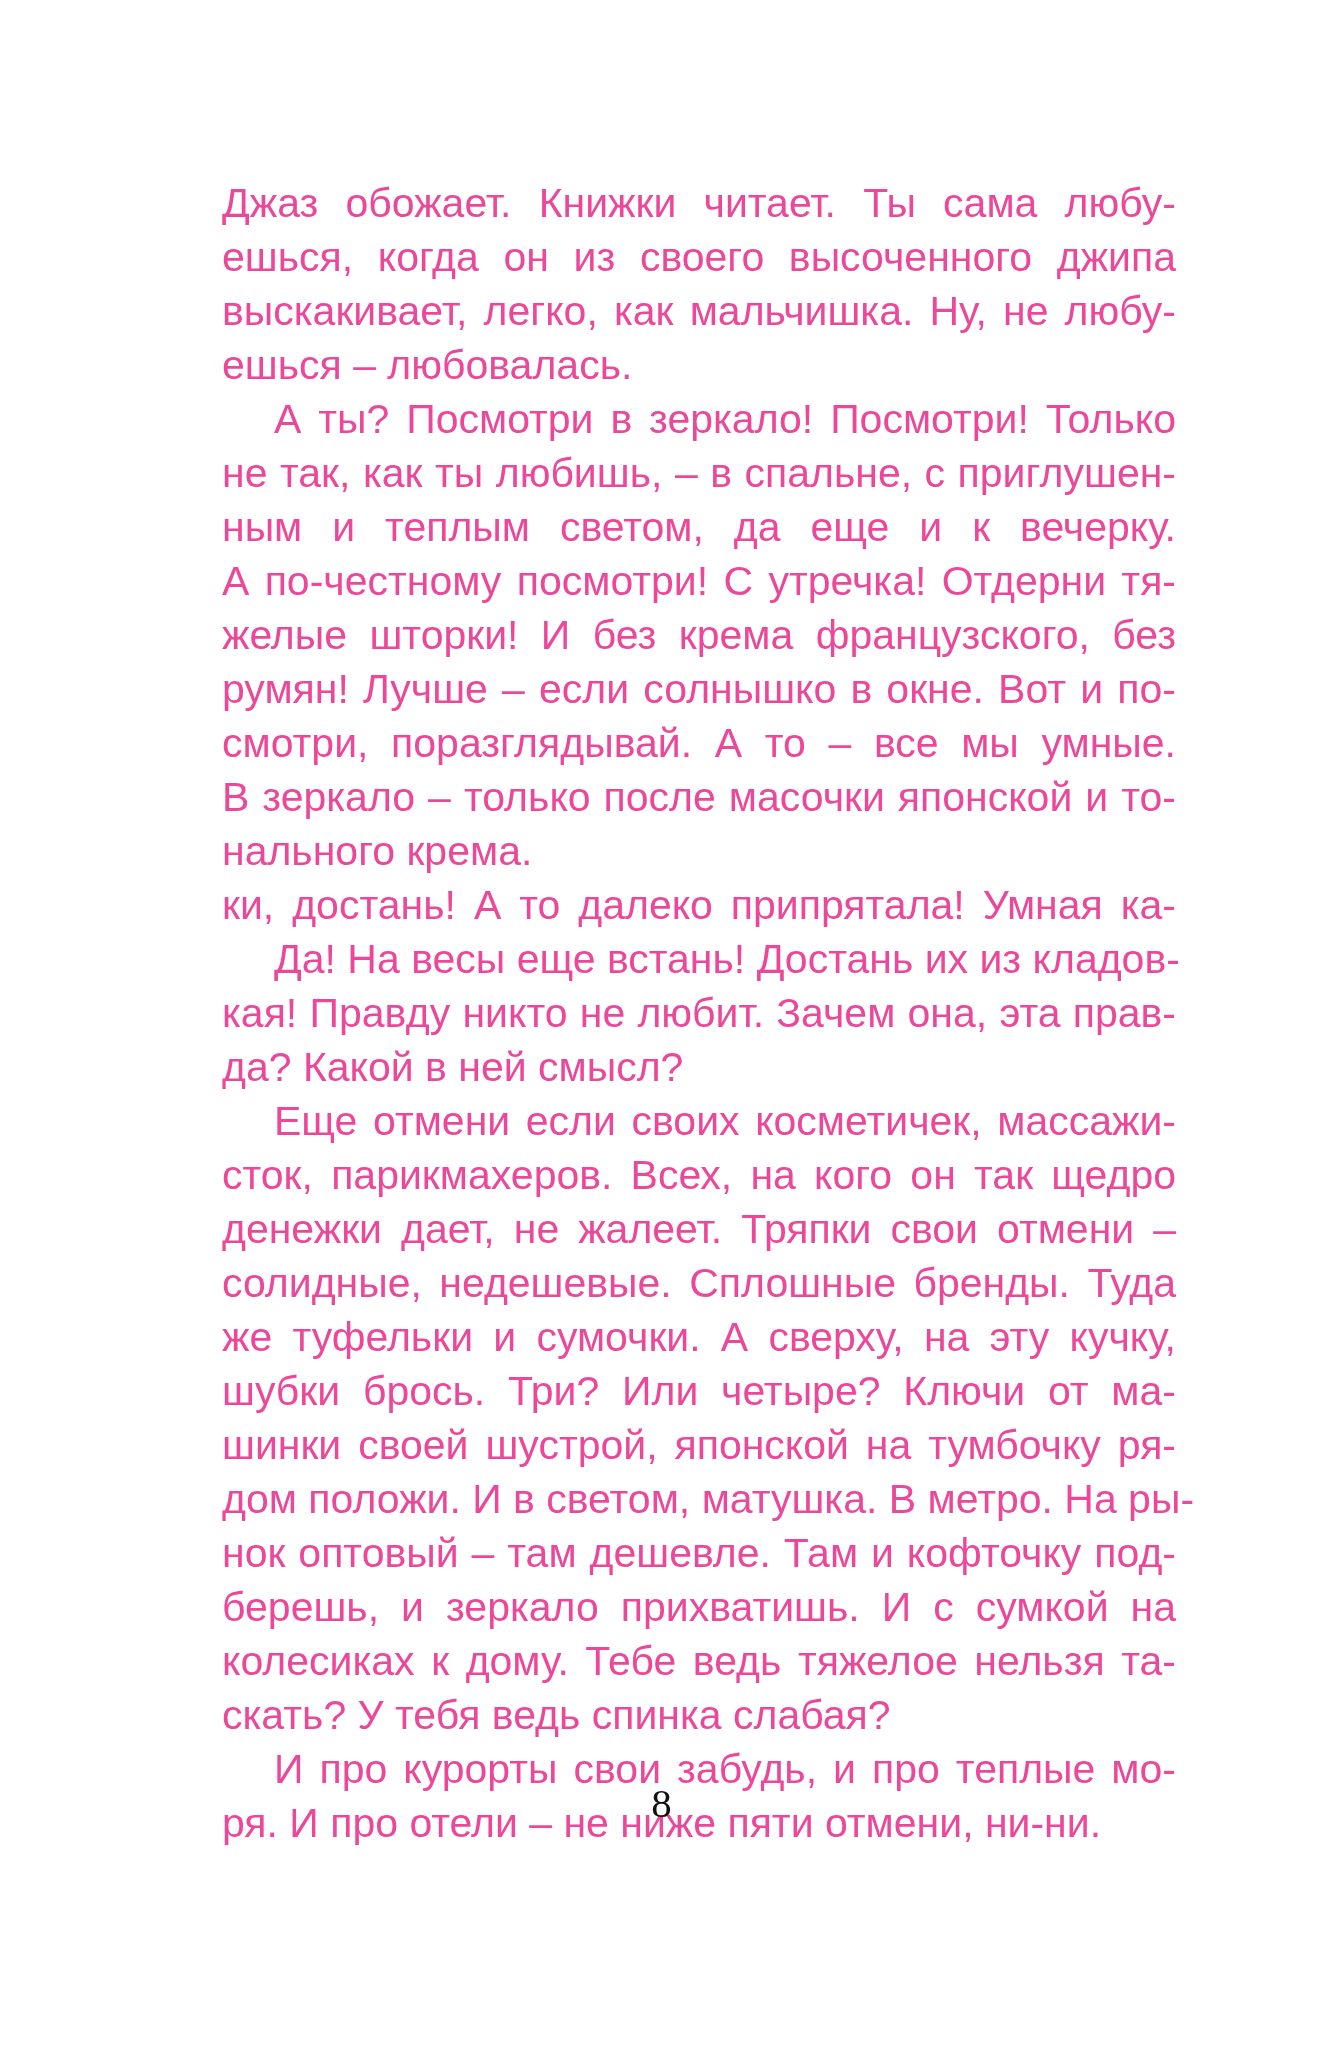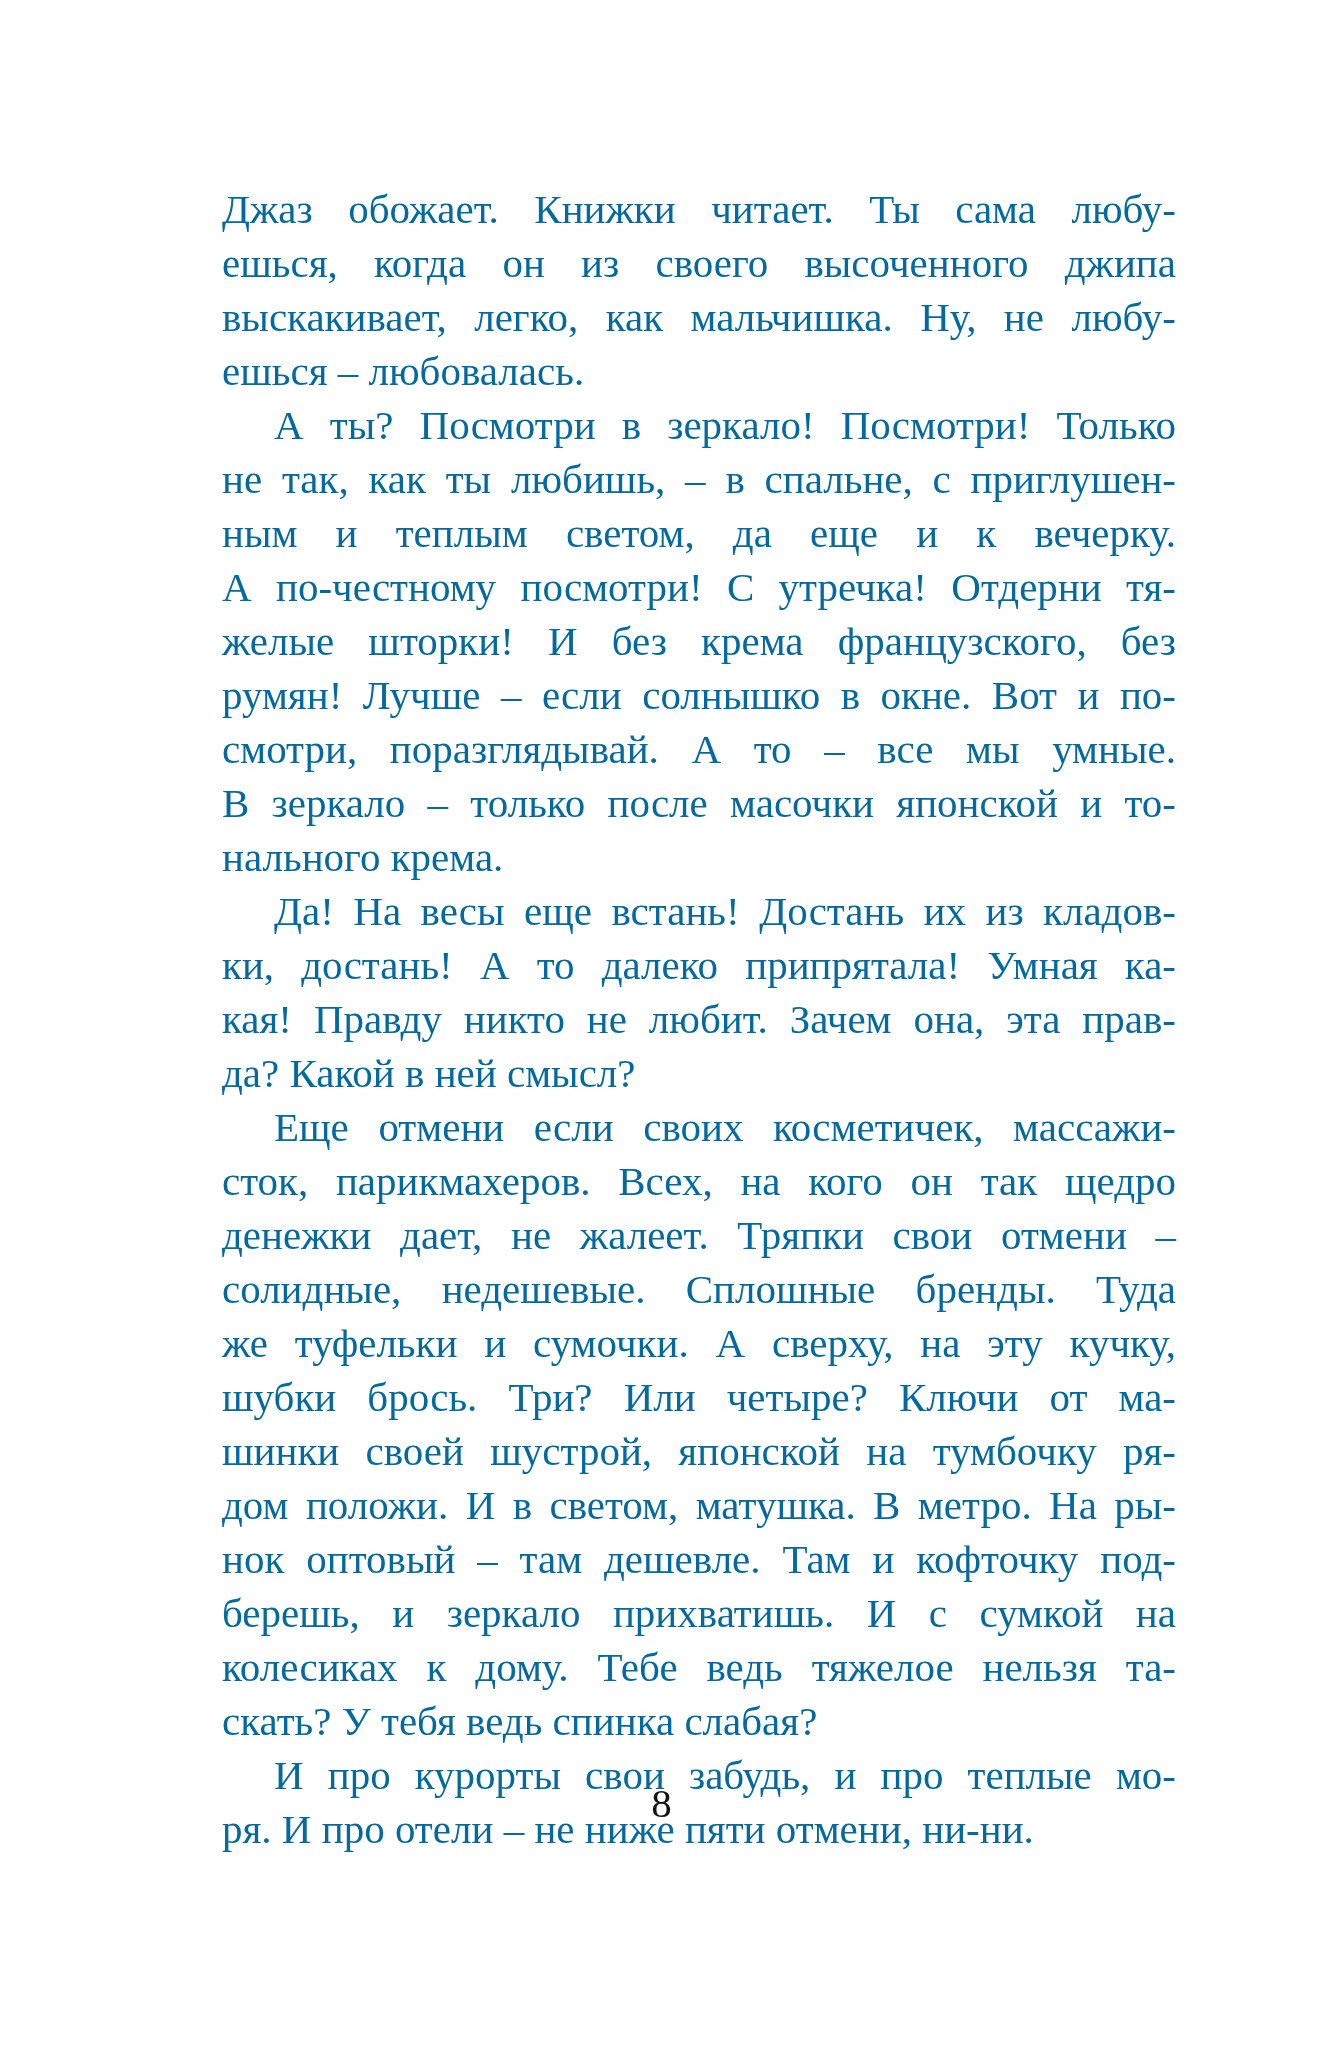--- a/index.html
+++ b/index.html
@@ -1,20 +1,20 @@
 <!DOCTYPE html>
 <html><head>
   <meta charset="utf-8">
   <style>
     html, body { margin: 0; padding: 0; background: #ffffff; }
     body { width: 1323px; height: 2067px; position: relative; overflow: hidden; }
     .page {
-      position: absolute; left: 222px; top: 182px; width: 954px;
-      font-family: Liberation Serif, serif;
-      font-size: 41px; line-height: 54px; color: #0369a1;
+      position: absolute; left: 222px; top: 176px; width: 954px;
+      font-family: Liberation Sans, sans-serif;
+      font-size: 41px; line-height: 54px; color: #ec4899;
     }
     .line {
       display: block; height: 54px; white-space: nowrap;
       text-align: justify; text-align-last: justify;
       transform-origin: left center;
     }
     .line.last { text-align-last: left; }
     .line.indent { padding-left: 52px; }
     .page-number {
       position: absolute; left: 0; width: 1323px; top: 1776px;
@@ -41,22 +41,22 @@
     <span class="line">ным и теплым светом, да еще и к вечерку.</span>
     <span class="line">А по-честному посмотри! С утречка! Отдерни тя-</span>
     <span class="line">желые шторки! И без крема французского, без</span>
     <span class="line">румян! Лучше – если солнышко в окне. Вот и по-</span>
     <span class="line">смотри, поразглядывай. А то – все мы умные.</span>
     <span class="line">В зеркало – только после масочки японской и то-</span>
     <span class="line last">нального крема.</span>
   </div>
 
   <div>
+    <span class="line">ки, достань! А то далеко припрятала! Умная ка-</span>
     <span class="line indent">Да! На весы еще встань! Достань их из кладов-</span>
-    <span class="line">ки, достань! А то далеко припрятала! Умная ка-</span>
     <span class="line">кая! Правду никто не любит. Зачем она, эта прав-</span>
     <span class="line last">да? Какой в ней смысл?</span>
   </div>
 
   <div>
     <span class="line indent">Еще отмени если своих косметичек, массажи-</span>
     <span class="line">сток, парикмахеров. Всех, на кого он так щедро</span>
     <span class="line">денежки дает, не жалеет. Тряпки свои отмени –</span>
     <span class="line">солидные, недешевые. Сплошные бренды. Туда</span>
     <span class="line">же туфельки и сумочки. А сверху, на эту кучку,</span>

